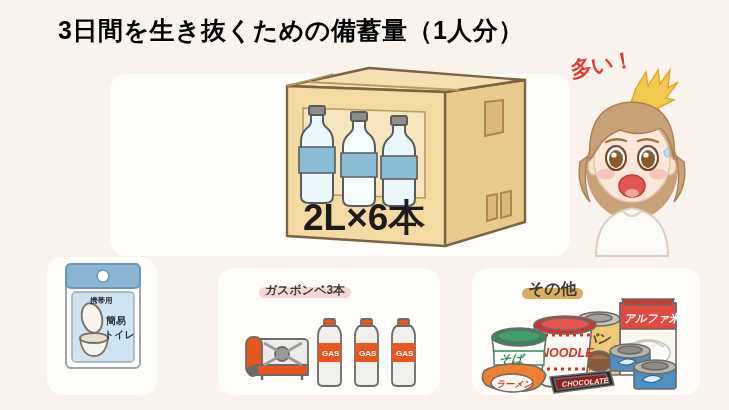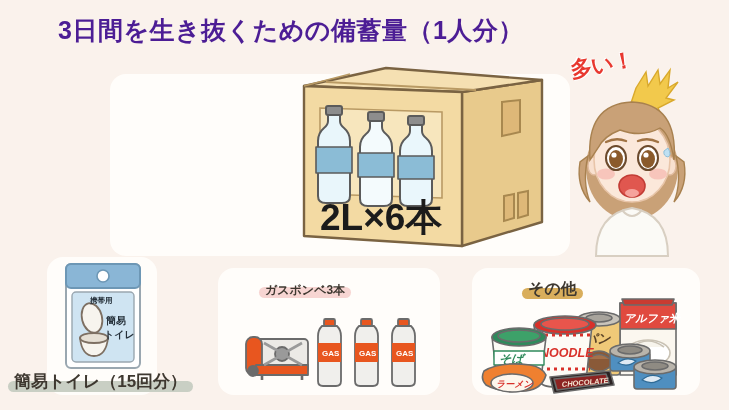--- a/index.html
+++ b/index.html
@@ -8,21 +8,21 @@
     overflow: hidden;
     font-family: "Liberation Sans", "DejaVu Sans", sans-serif;
   }
   body { background: #faf2ec; position: relative; }
 
   .stage { position: absolute; inset: 0; }
 
   
   .title {
     position: absolute; left: 58px; top: 14px;
-    font-size: 25px; font-weight: 700; color: #4c1d95;
+    font-size: 25px; font-weight: 700; color: #000000;
     letter-spacing: .5px; white-space: nowrap;
   }
 
   
   .panel {
     position: absolute;
     background: #fffdfa;
     border-radius: 16px;
   }
 
@@ -42,21 +42,21 @@
   }
   .hl-label .hl-txt { position: relative; z-index: 2; }
 
   
   #water-panel { left: 110px; top: 74px; width: 460px; height: 182px; }
 
   #water-label { left: 142px; top: 146px; font-size: 17px; }
   #water-label .hl-bar { background: #bcd9ec; }
 
   
-  .box-wrap { position: absolute; left: 290px; top: 50px; width: 262px; height: 210px; z-index: 5; }
+  .box-wrap { position: absolute; left: 273px; top: 50px; width: 262px; height: 210px; z-index: 5; }
 
   
   .girl-wrap { position: absolute; left: 566px; top: 48px; width: 150px; height: 208px; z-index: 7; }
   .ooi {
     position: absolute; left: 4px; top: 2px;
     font-size: 22px; font-weight: 800; color: #e8382f;
     transform: rotate(-10deg); letter-spacing: -1px;
     text-shadow: 1px 1px 0 #fff, -1px -1px 0 #fff;
   }
 
@@ -202,24 +202,20 @@
         <ellipse cx="30" cy="56" rx="10" ry="15" transform="rotate(-14 30 56)"></ellipse>
         <path d="M18 76 q14 -8 28 0 q-2 18 -14 18 q-12 0 -14 -18 z"></path>
         <ellipse cx="32" cy="76" rx="14" ry="5" fill="#e6dfd4"></ellipse>
       </g>
       <text x="28" y="41" font-size="7.5" font-weight="700" fill="#25303a" font-family="Liberation Sans, sans-serif" id="svg-toilet-top">携帯用</text>
       <text x="44" y="62" font-size="10" font-weight="700" fill="#25303a" font-family="Liberation Sans, sans-serif" id="svg-toilet-m1">簡易</text>
       <text x="42" y="76" font-size="10" font-weight="700" fill="#25303a" font-family="Liberation Sans, sans-serif" id="svg-toilet-m2">トイレ</text>
     </svg>
   </div>
 
-  <div class="hl-label" id="toilet-label">
-    <span class="hl-bar"></span>
-    <span class="hl-txt">簡易トイレ（15回分）</span>
-  </div>
 
   <div class="panel" id="gas-panel"></div>
 
   <div class="hl-label" id="gas-label">
     <span class="hl-bar"></span>
     <span class="hl-txt">ガスボンベ3本</span>
   </div>
 
   <div class="gas-wrap">
     <svg width="180" height="72" viewBox="0 0 180 72">

